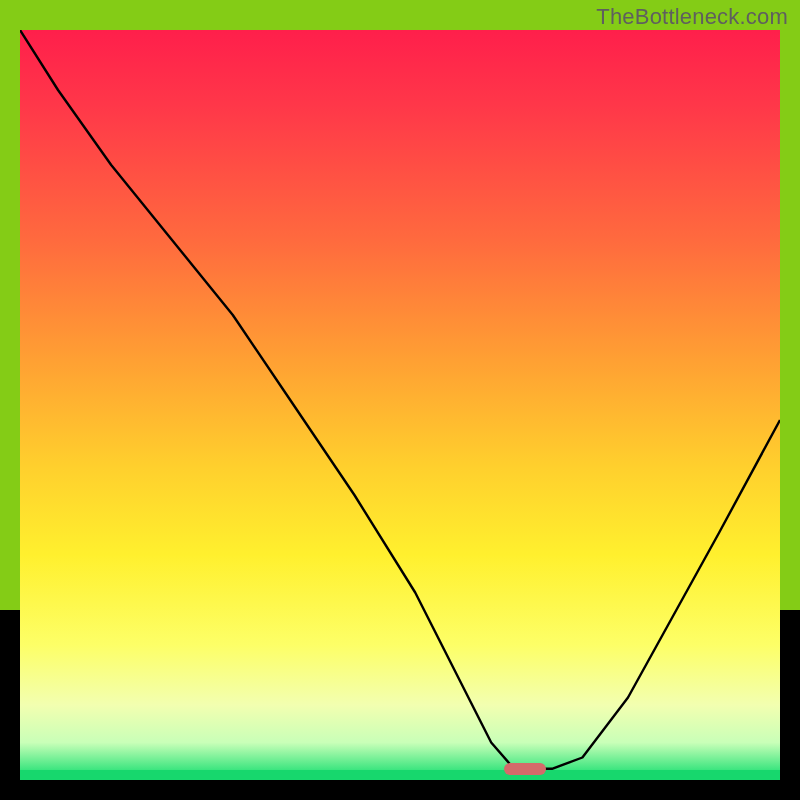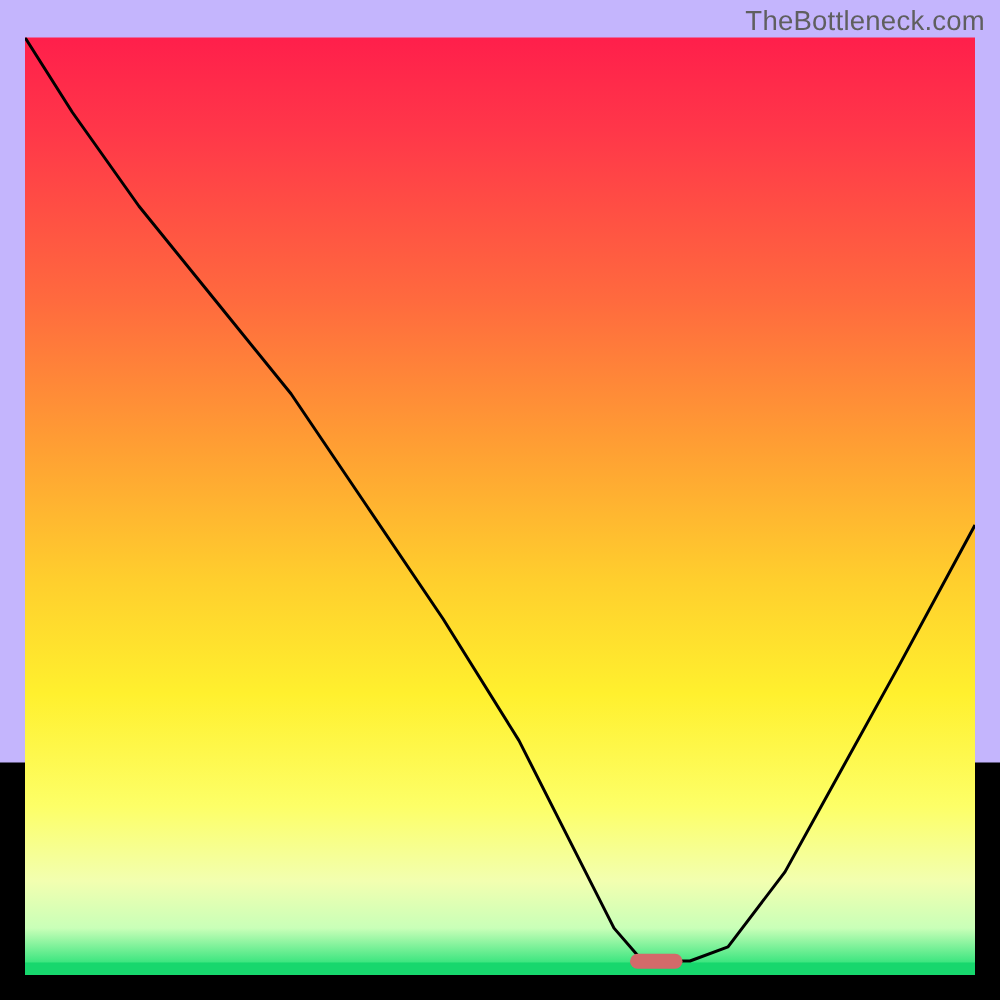--- a/index.html
+++ b/index.html
@@ -8,21 +8,21 @@
     width: 800px;
     height: 800px;
     background: #000;
     overflow: hidden;
     font-family: Arial, Helvetica, sans-serif;
   }
   .frame {
     position: relative;
     width: 800px;
     height: 610px;
-    background: #c4b5fd;
+    background: #84cc16;
   }
   .watermark {
     position: absolute;
     top: 4px;
     right: 12px;
     color: #5f5f5f;
     font-size: 22px;
     font-weight: 500;
     letter-spacing: 0.2px;
     z-index: 30;

